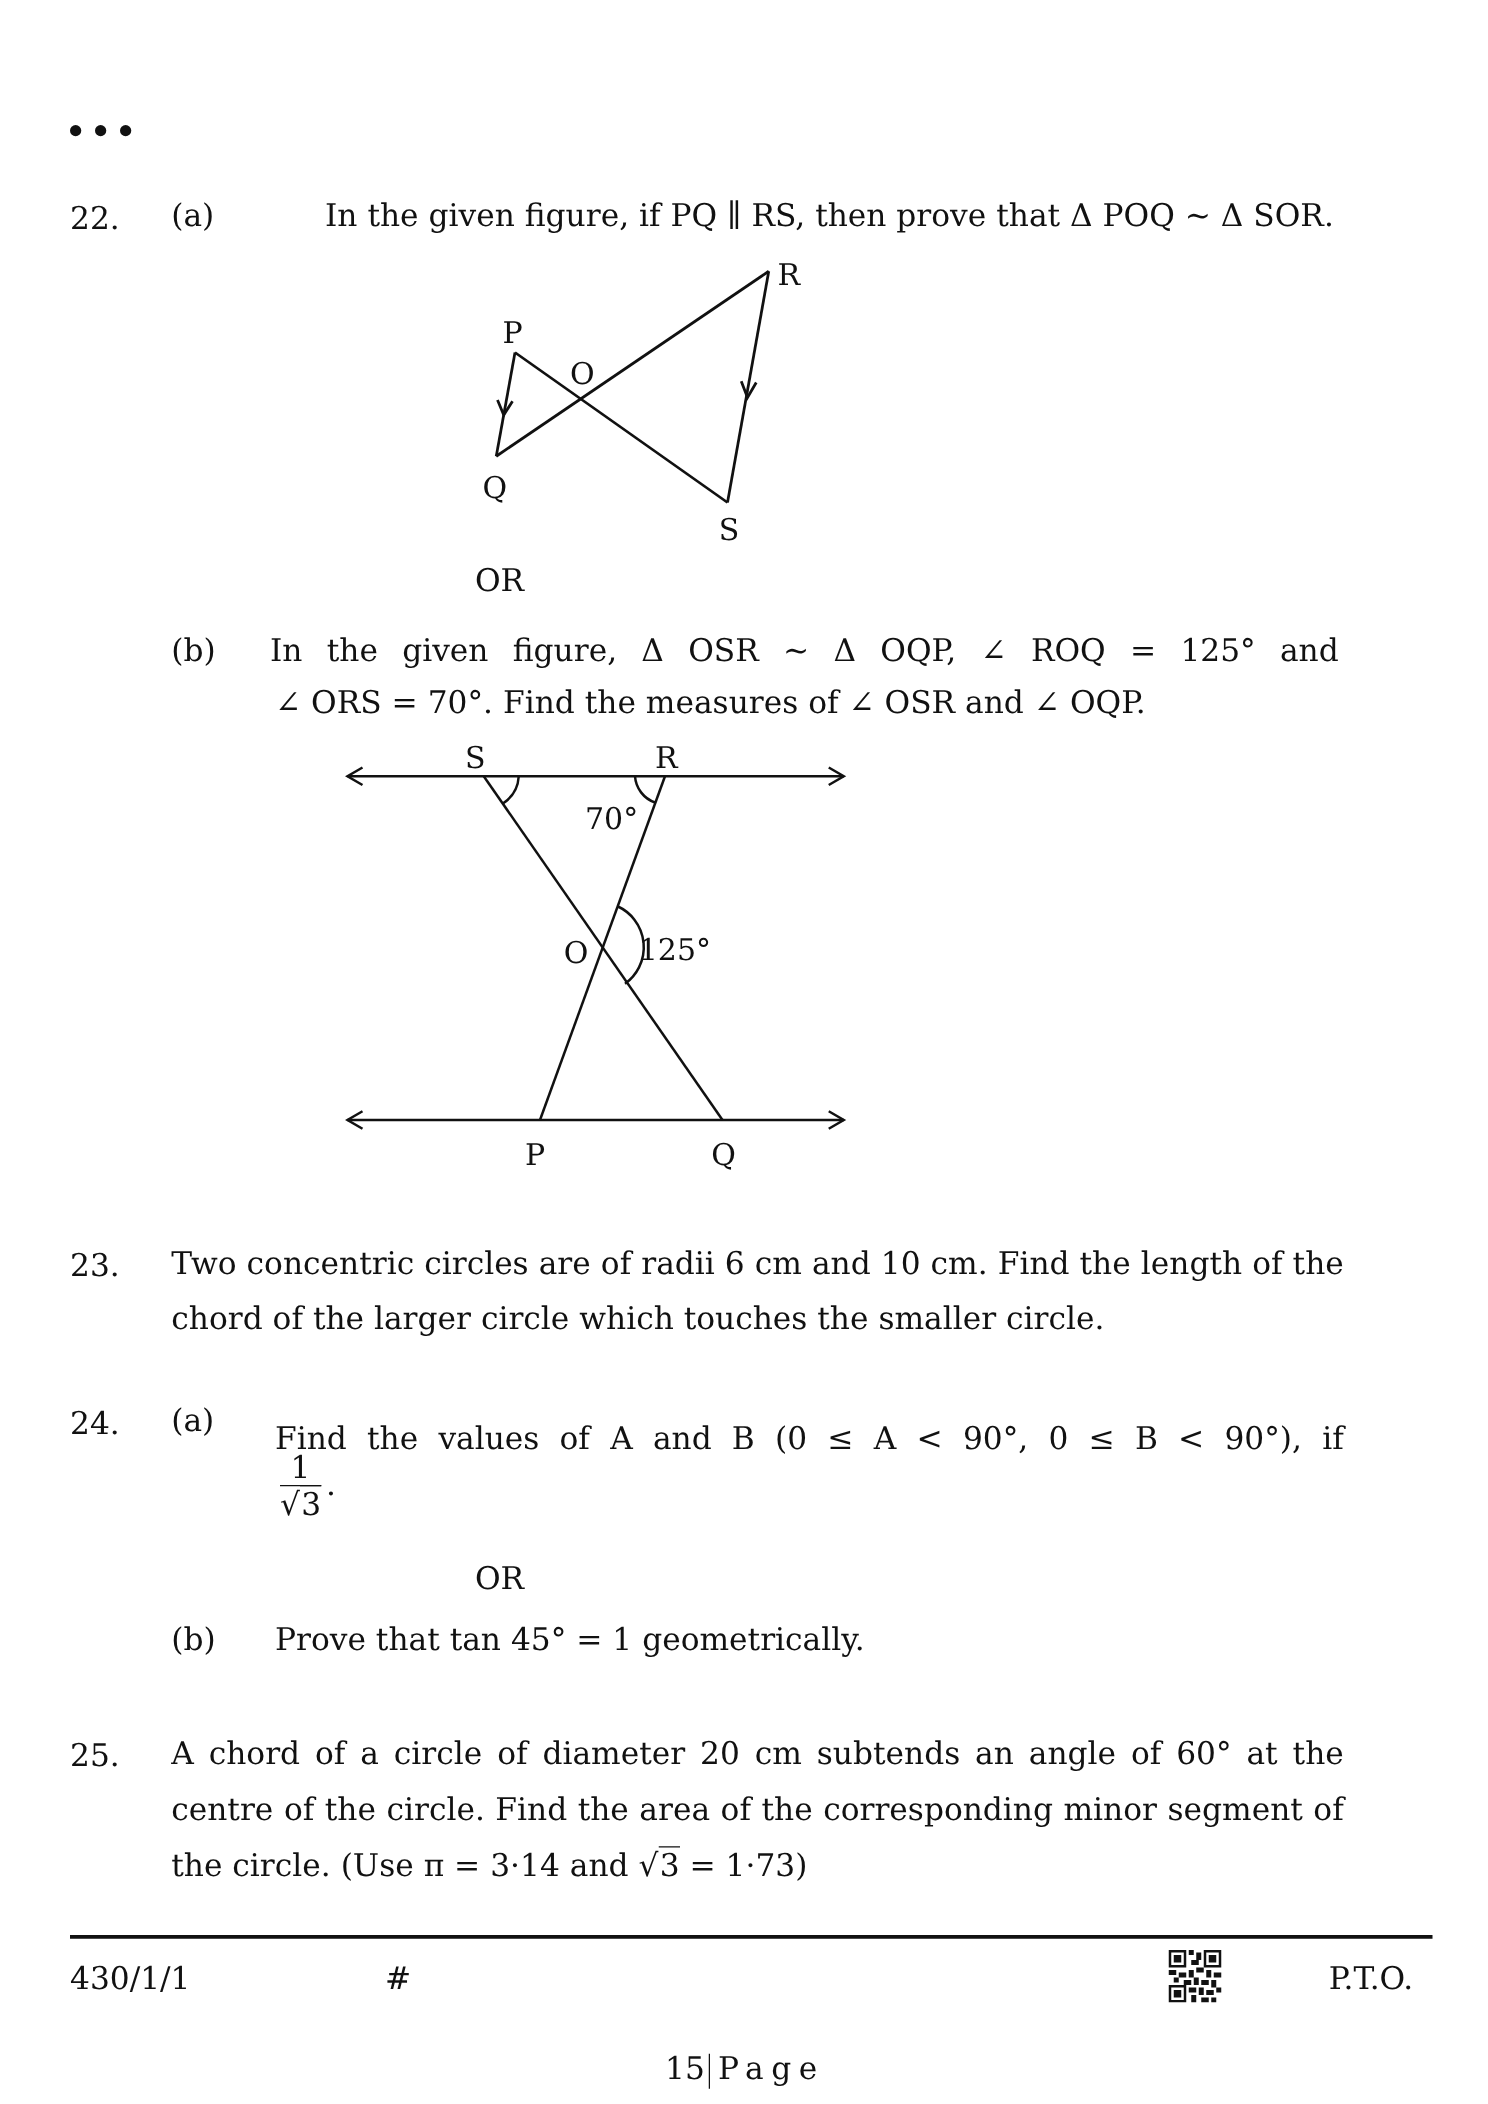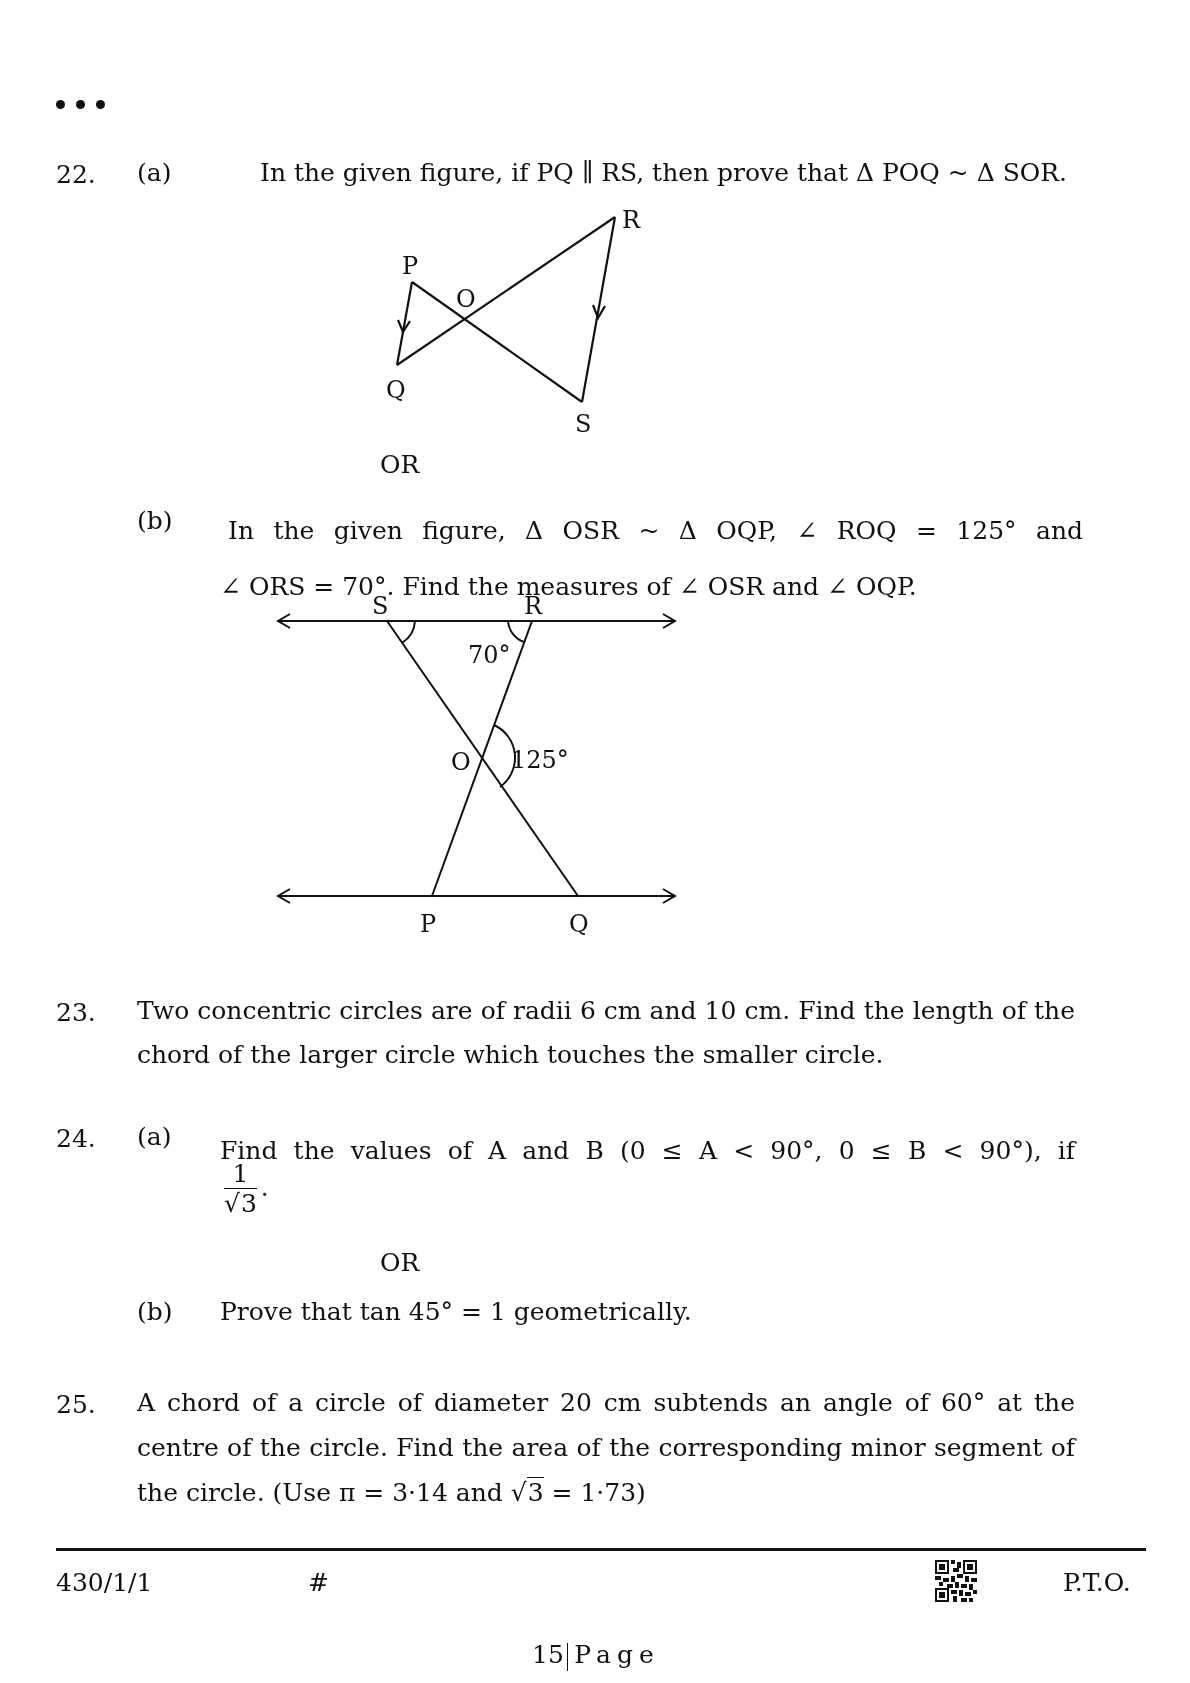--- a/index.html
+++ b/index.html
@@ -49,24 +49,24 @@
   <text x="402" y="274">P</text>
   <text x="456" y="307">O</text>
   <text x="622" y="228">R</text>
   <text x="386" y="398">Q</text>
   <text x="575" y="432">S</text>
 </svg>
 
 <div class="abs txt bold" style="left:380px; top:450px;">OR</div>
 
 <div class="abs txt" style="left:137px; top:506px;">(b)</div>
-<div class="abs txt" style="left:228px; top:506px; width:855px; white-space:normal;margin-top:10px;">
+<div class="abs txt" style="left:216px; top:506px; width:855px; white-space:normal;">
   <span class="just">In the given figure, Δ OSR ~ Δ OQP, ∠ ROQ = 125° and</span>
 </div>
-<div class="abs txt" style="left:220px; top:572px;">∠ ORS = 70°. Find the measures of ∠ OSR and ∠ OQP.</div>
+<div class="abs txt" style="left:220px; top:547px;">∠ ORS = 70°. Find the measures of ∠ OSR and ∠ OQP.</div>
 
 <svg class="fig" style="left:0; top:0;" width="1190" height="960">
   <g stroke="#111" stroke-width="2" fill="none">
     <line x1="278" y1="621" x2="675" y2="621"></line>
     <polyline points="290,614 278,621 290,628"></polyline>
     <polyline points="663,614 675,621 663,628"></polyline>
     <line x1="278" y1="896" x2="675" y2="896"></line>
     <polyline points="290,889 278,896 290,903"></polyline>
     <polyline points="663,889 675,896 663,903"></polyline>
     <line x1="387" y1="621" x2="578" y2="896"></line>

